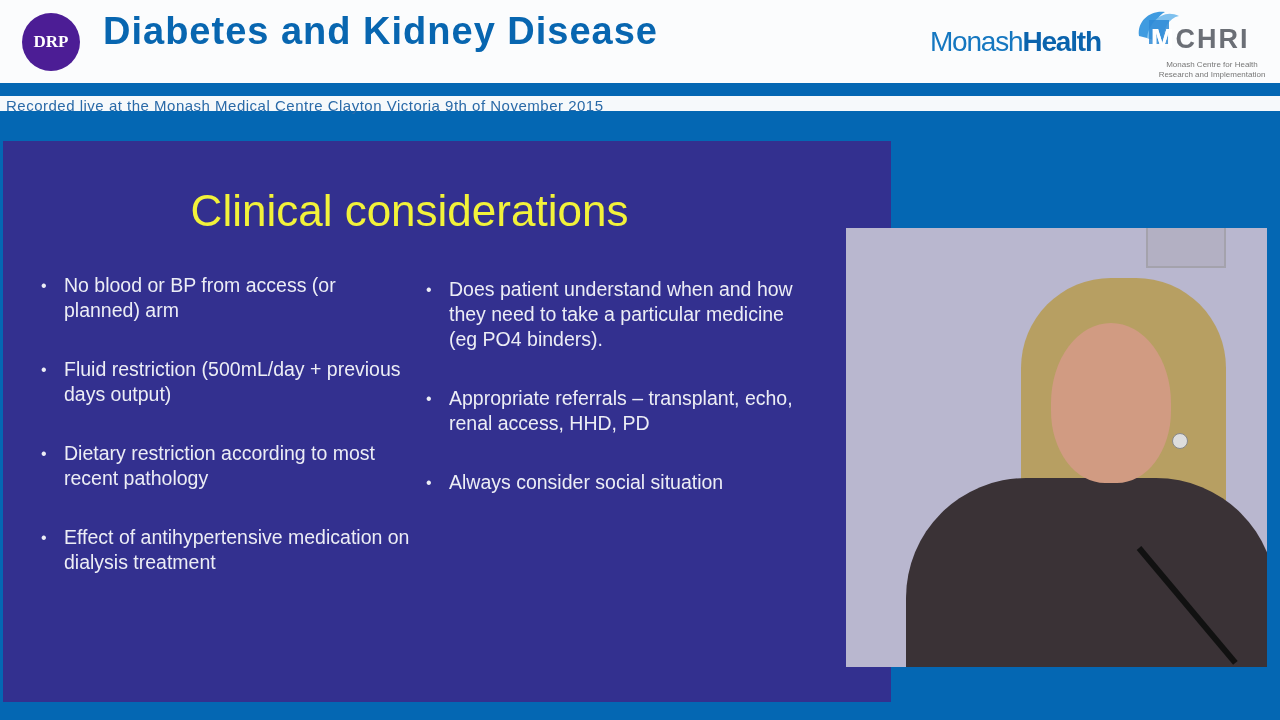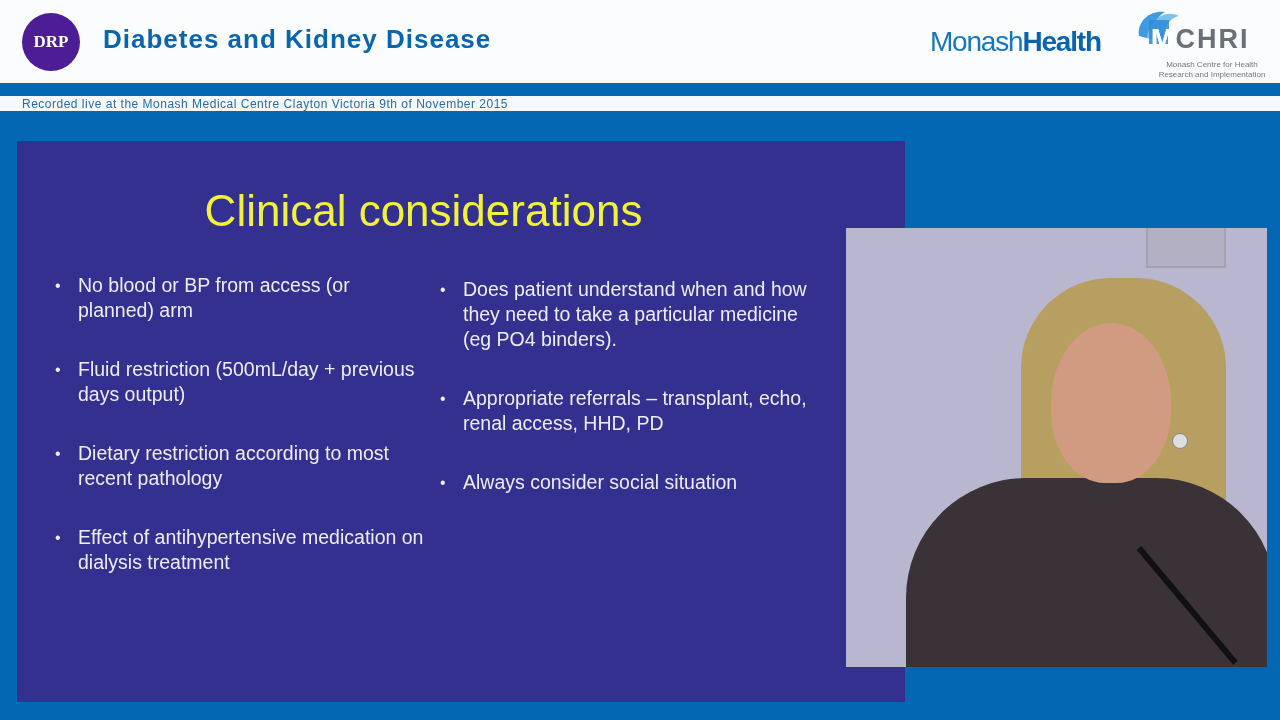--- a/index.html
+++ b/index.html
@@ -1,30 +1,30 @@
 <!DOCTYPE html>
 <html><head>
 <meta charset="utf-8">
 <style>
   html, body { margin:0; padding:0; }
   body { width:1280px; height:720px; position:relative; overflow:hidden; background:#0467b3; font-family:"Liberation Sans", sans-serif; }
   .header { position:absolute; left:0; top:0; width:1280px; height:83px; background:#fbfcfd; }
   .drp-logo { position:absolute; left:22px; top:13px; width:58px; height:58px; border-radius:50%; background:#4c1d95; color:#fff; font-family:"Liberation Serif", serif; font-weight:bold; font-size:17px; display:flex; align-items:center; justify-content:center; }
-  .event-title { position:absolute; left:103px; top:24px; font-size:26px; font-weight:bold; color:#0866b0; letter-spacing:1px; white-space:nowrap; }
+  .event-title { position:absolute; left:103px; top:10px; font-size:38px; font-weight:bold; color:#0866b0; letter-spacing:1px; white-space:nowrap; }
   .monash-logo { position:absolute; left:930px; top:26px; font-size:28px; color:#1577c0; letter-spacing:-1.2px; white-space:nowrap; }
   .monash-logo b { color:#0a63ad; font-weight:bold; }
   .mchri-logo { position:absolute; left:1133px; top:4px; width:140px; height:76px; }
   .mchri-mark { position:absolute; left:2px; top:2px; width:46px; height:40px; }
   .mchri-text { position:absolute; left:18px; top:20px; font-size:27px; font-weight:bold; color:#6b6f76; letter-spacing:2px; }
   .mchri-text .m { color:#ffffff; text-shadow:0 0 0 #fff; }
   .mchri-sub { position:absolute; left:14px; top:56px; font-size:8px; color:#777; line-height:10px; text-align:center; width:130px; }
   .band { position:absolute; left:0; top:83px; width:1280px; height:13px; background:#0467b3; }
   .strip { position:absolute; left:0; top:96px; width:1280px; height:15px; background:#f6f9fb; }
-  .recorded { position:absolute; left:22px; top:97px; font-size:12px; color:#2a6aa8; letter-spacing:0.5px; white-space:nowrap;text-align:right; }
-  .slide { position:absolute; left:17px; top:141px; width:888px; height:561px; background:#33308f; }
+  .recorded { position:absolute; left:6px; top:97px; font-size:15px; color:#2a6aa8; letter-spacing:0.5px; white-space:nowrap;text-align:right; }
+  .slide { position:absolute; left:3px; top:141px; width:888px; height:561px; background:#33308f; }
   .slide-title { position:absolute; left:0; top:45px; width:813px; text-align:center; font-size:44px; color:#f2f23a; }
   .col { position:absolute; }
   .col.left { left:38px; top:132px; width:370px; }
   .col.right { left:423px; top:136px; width:380px; }
   .bullet { position:relative; padding-left:23px; font-size:19.5px; line-height:25px; color:#ecedf5; margin-bottom:34px; }
   .bullet::before { content:"•"; position:absolute; left:0; top:0; font-size:16px; }
   .video { position:absolute; left:846px; top:228px; width:421px; height:439px; background:#b9b7cf; overflow:hidden; }
   .wall-frame { position:absolute; left:300px; top:0px; width:76px; height:38px; background:#b3b0c3; border:2px solid #a4a2ac; border-top:none; }
   .hair { position:absolute; left:175px; top:50px; width:205px; height:270px; background:#b79f62; border-radius:90px 90px 40px 40px; }
   .face { position:absolute; left:205px; top:95px; width:120px; height:160px; background:#d19b82; border-radius:50% 50% 45% 45%; }

